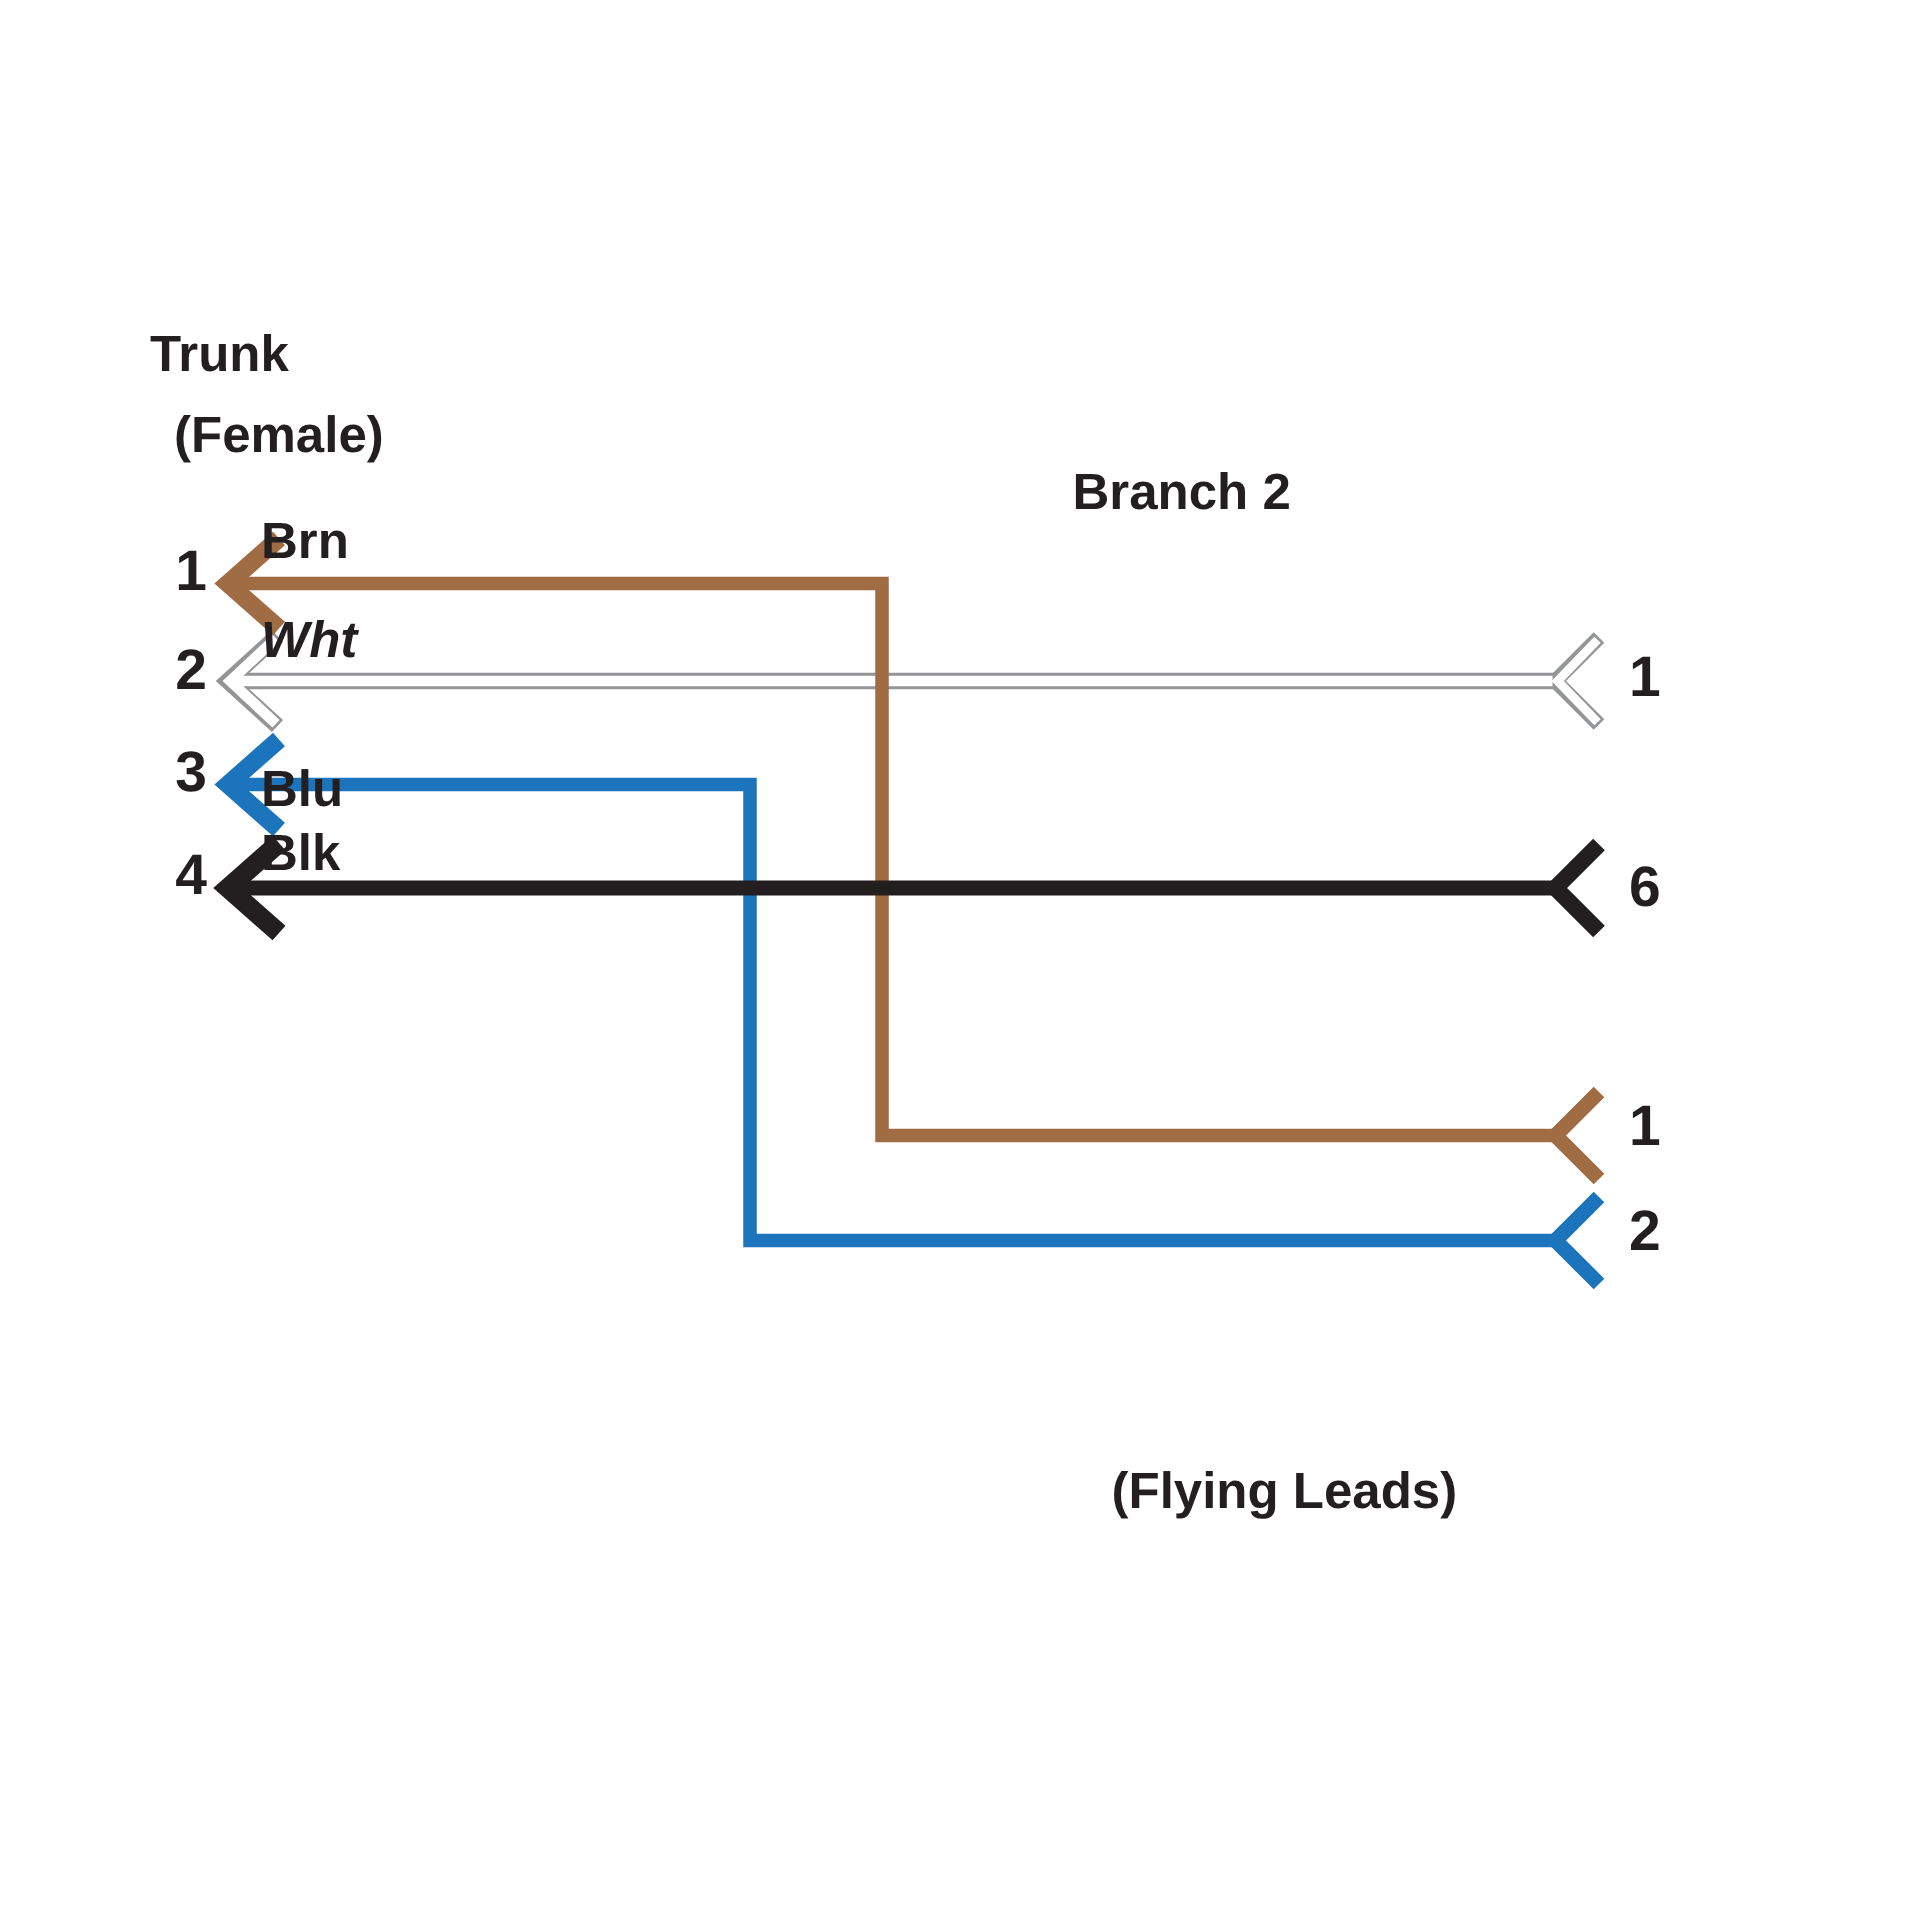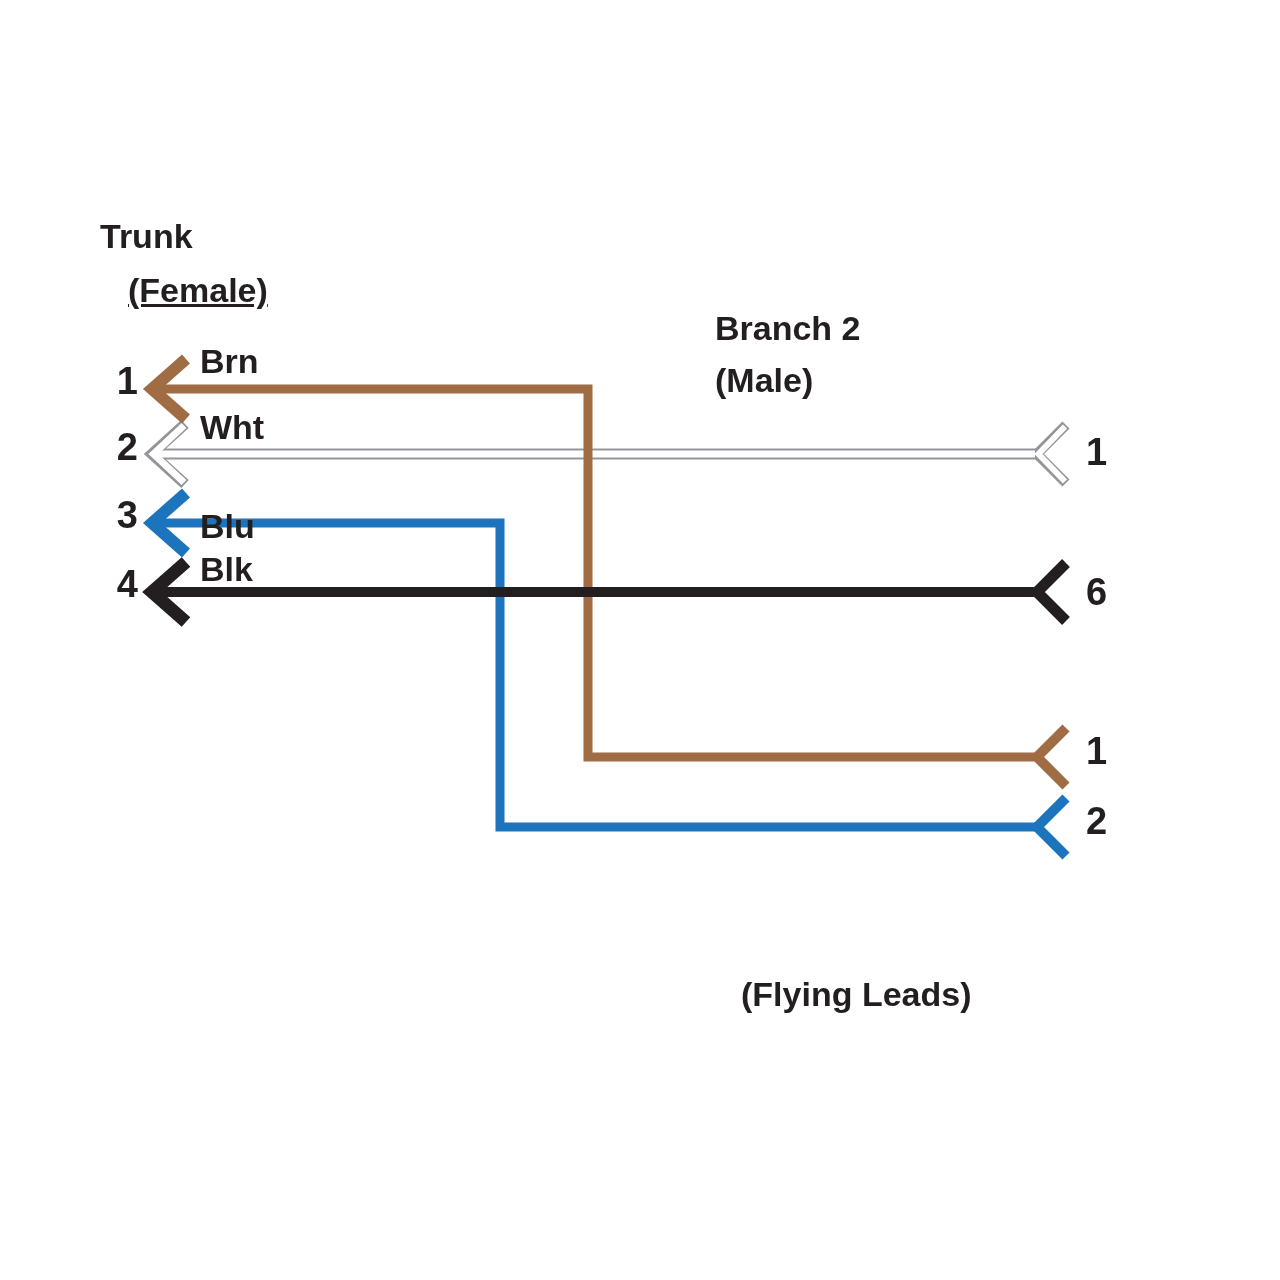--- a/index.html
+++ b/index.html
@@ -8,21 +8,21 @@
     width:1280px;height:1280px;
     background:#ffffff;
     font-family:"Liberation Sans","DejaVu Sans",sans-serif;
     font-weight:bold;
     color:#231f20;
     overflow:hidden;
   }
   .wiring-svg{position:absolute;left:0;top:0;width:1280px;height:1280px;}
   .label{position:absolute;line-height:1.1;white-space:nowrap;}
   .title{font-size:34px;}
-  .wire-label{font-size:34px;left:200px;}
+  .wire-label{font-size:34px;left:174px;}
   .pin{font-size:38px;}
   .pin-left{left:58px;width:80px;text-align:right;}
   .pin-right{left:1086px;width:80px;text-align:left;}
   .align-right{text-align:left;width:300px;}
   path{fill:none;}
 </style>
 </head>
 <body>
 
 <div class="canvas">
@@ -51,34 +51,33 @@
     </g>
 
     <g>
       <path d="M152 592 H1037" stroke-width="10" stroke="#231f20"></path>
       <path d="M186 562 L152 592 L186 622" stroke-width="13" stroke-miterlimit="10" stroke="#231f20"></path>
       <path d="M1066 563 L1037 592 L1066 621" stroke-width="11" stroke-miterlimit="10" stroke="#231f20"></path>
     </g>
   </svg>
 
   <div class="label title" style="left:100px;top:218px;">Trunk</div>
-  <div class="label title" style="left:128px;top:272px;text-decoration:underline;">(Female)</div>
+  <div class="label title" style="left:116px;top:272px;">(Female)</div>
 
   <div class="label title align-right" style="left:715px;top:310px;">Branch 2</div>
-  <div class="label title align-right" style="left:715px;top:362px;">(Male)</div>
 
   <div class="label title align-right" style="left:741px;top:936px;margin-top:40px;">(Flying Leads)</div>
 
   <div class="label pin pin-left" style="top:361px;">1</div>
   <div class="label pin pin-left" style="top:427px;">2</div>
   <div class="label pin pin-left" style="top:495px;">3</div>
   <div class="label pin pin-left" style="top:564px;">4</div>
 
   <div class="label wire-label" style="top:343px;">Brn</div>
-  <div class="label wire-label" style="top:409px;">Wht</div>
+  <div class="label wire-label" style="top:409px;font-style:italic;">Wht</div>
   <div class="label wire-label" style="top:484px;margin-top:24px;">Blu</div>
   <div class="label wire-label" style="top:551px;">Blk</div>
 
   <div class="label pin pin-right" style="top:432px;">1</div>
   <div class="label pin pin-right" style="top:572px;">6</div>
 
   <div class="label pin pin-right" style="top:731px;">1</div>
   <div class="label pin pin-right" style="top:801px;">2</div>
 
 </div>

